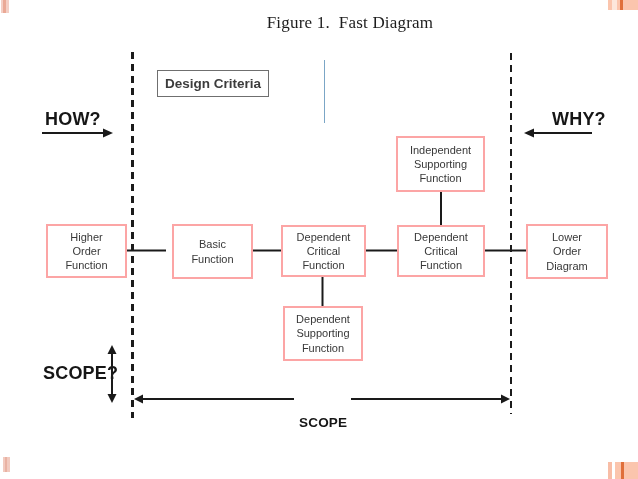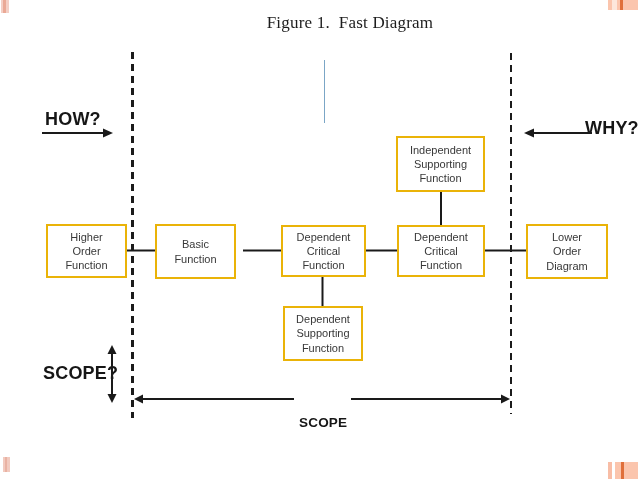--- a/index.html
+++ b/index.html
@@ -37,42 +37,42 @@
     position:absolute;height:25px;
     border:1.5px solid #6f6f6f;background:#fff;
     display:flex;align-items:center;justify-content:center;
     font-size:13.5px;font-weight:600;color:#3c3c3c;
   }
   #box-design-criteria{left:157px;top:70px;width:110px;}
   #box-all-the-time{left:367px;top:70px;width:116px;}
   
   .fbox{
     position:absolute;
-    border:2px solid #eab308;background:#fff;
+    border:2px solid #fca5a5;background:#fff;
     display:flex;align-items:center;justify-content:center;
     text-align:center;
     font-size:11px;line-height:1.3;color:#383838;
     white-space:pre-line;
     z-index:2;
   }
   #box-higher-order{left:46px;top:224px;width:77px;height:50px;}
-  #box-basic{left:155px;top:224px;width:77px;height:51px;}
+  #box-basic{left:172px;top:224px;width:77px;height:51px;}
   #box-dcf1{left:281px;top:225px;width:81px;height:48px;}
   #box-dcf2{left:397px;top:225px;width:84px;height:48px;}
   #box-isf{left:396px;top:136px;width:85px;height:52px;}
   #box-dsf{left:283px;top:306px;width:76px;height:51px;}
   #box-lower-order{left:526px;top:224px;width:78px;height:51px;}
   
   .dir-label{
     position:absolute;
     font-size:18px;font-weight:700;color:#161616;
     letter-spacing:.2px;
   }
   #label-how{left:45px;top:109px;}
-  #label-why{left:552px;top:118px;margin-left:33px;}
+  #label-why{left:552px;top:109px;}
   #label-when{left:43px;top:363px;}
   #label-scope{left:299px;top:391px;font-size:13.5px;margin-top:24px;}
   
   #connector-layer{position:absolute;left:0;top:0;z-index:1;}
   
   .accent{position:absolute;}
   #accent-top-left{left:1px;top:0;width:8px;height:13px;background:#f4cfc5;}
   #accent-top-left .stripe{position:absolute;left:2px;top:0;width:2.5px;height:13px;background:#eaa996;}
   #accent-top-right{left:608px;top:0;width:30px;height:10px;background:#fbc5ad;}
   #accent-top-right .gap{position:absolute;left:4px;top:0;width:5px;height:10px;background:#fde7dc;}
@@ -103,20 +103,21 @@
       <span class="stripe"></span>
     </div>
 
   <div class="fig-title">Figure 1.  Fast Diagram</div>
 
   <div class="dashline" id="dash-left"></div>
   <div class="dashline" id="dash-right"></div>
 
   <div class="blue-divider"></div>
 
+  <div class="hdr-box" id="box-design-criteria">Design Criteria</div>
 
   <div class="dir-label" id="label-how">HOW?</div>
   <div class="dir-label" id="label-why">WHY?</div>
   <div class="dir-label" id="label-when">SCOPE?</div>
   <div class="dir-label" id="label-scope">SCOPE</div>
 
   <svg id="connector-layer" width="638" height="479">
     <g stroke="#1a1a1a" stroke-width="2" fill="none">
       <line x1="117" y1="250.5" x2="166" y2="250.5"></line>
       <line x1="243" y1="250.5" x2="281" y2="250.5"></line>

